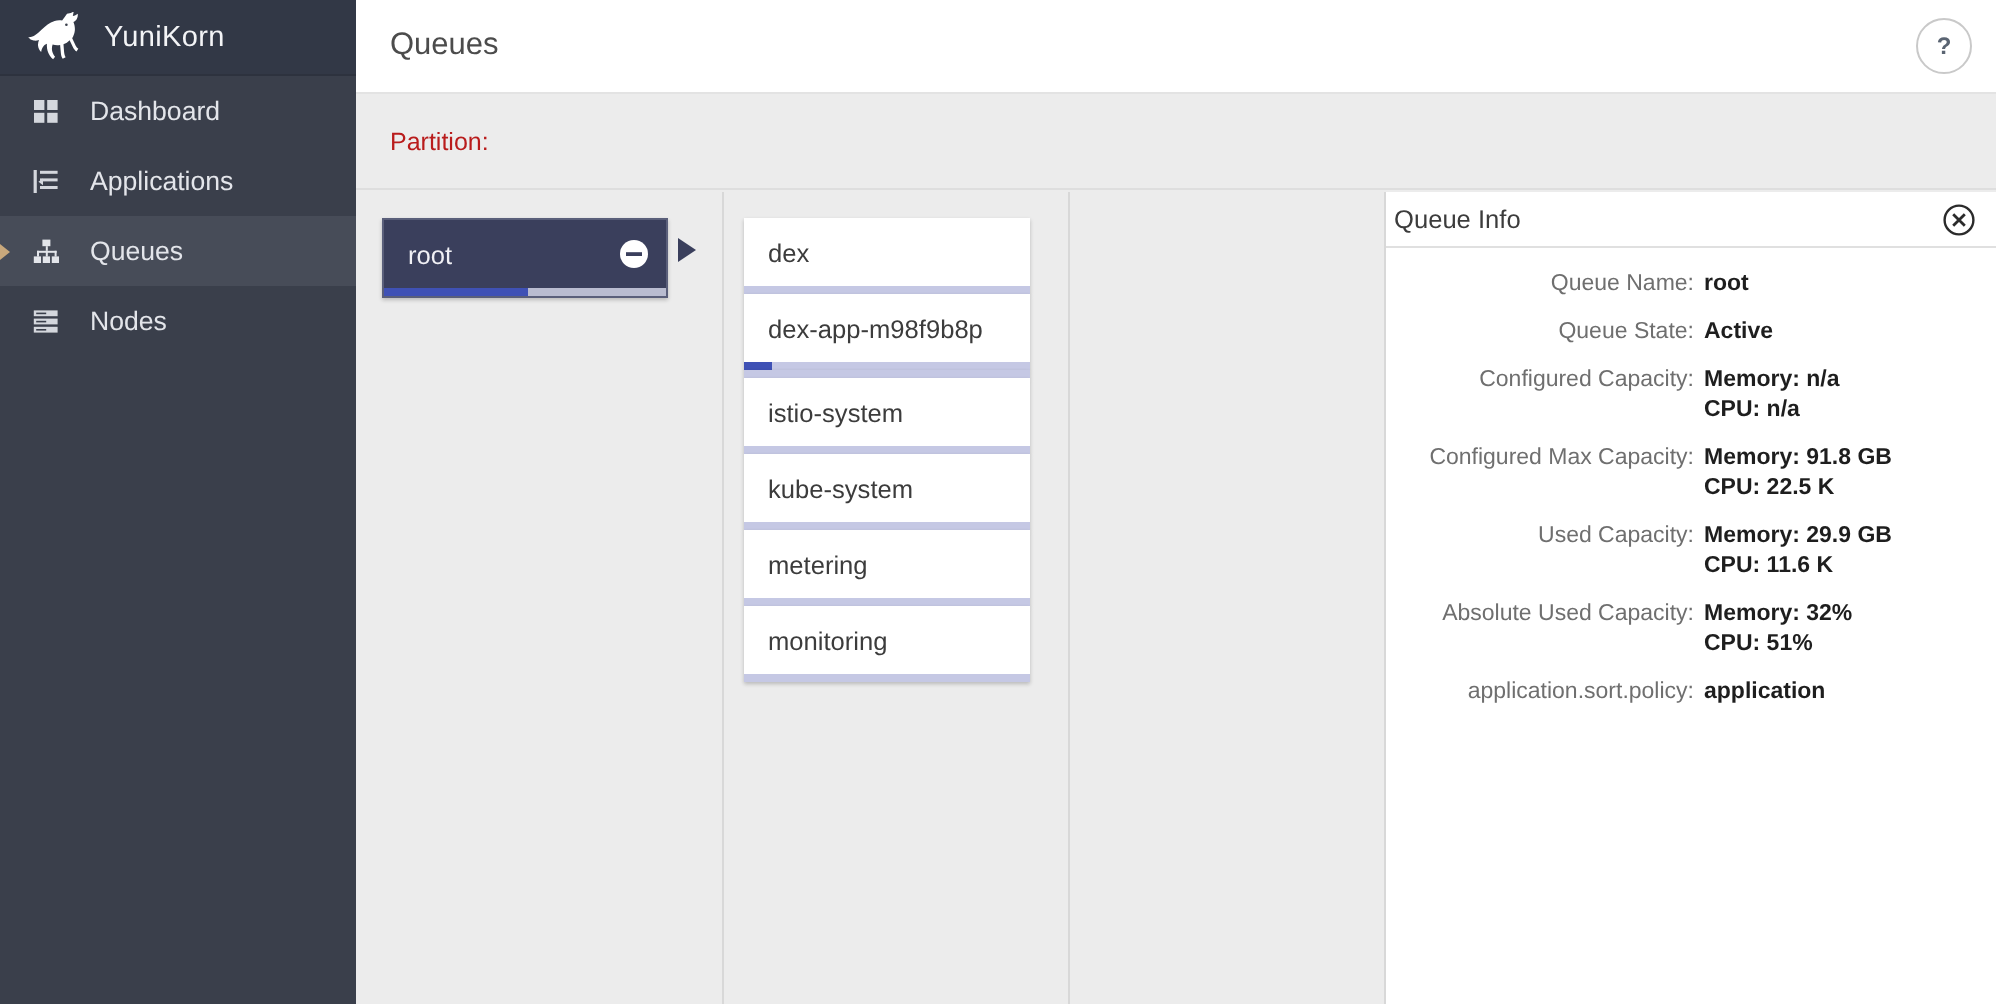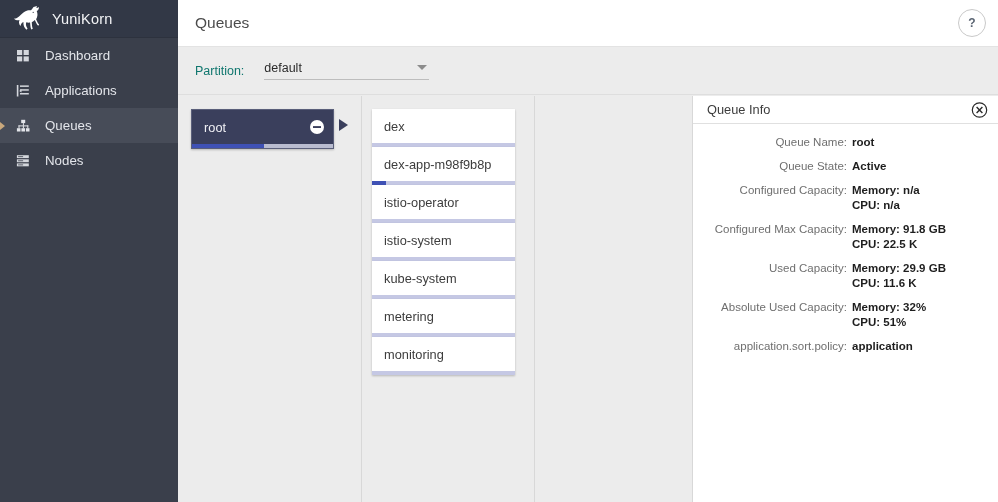--- a/index.html
+++ b/index.html
@@ -68,21 +68,21 @@
     cursor: pointer;
   }
   .help-btn svg { display: block; }
 
   .partition-bar {
     height: 48px; background: #ececec;
     display: flex; align-items: center;
     padding-left: 17px;
     border-bottom: 1px solid #dedede;
   }
-  .partition-label { font-size: 12.5px; color: #0f766e; margin-right: 20px; }
+  .partition-label { font-size: 12.5px; color: #b91c1c; margin-right: 9px; }
   .partition-select {
     width: 165px; position: relative;
     border-bottom: 1px solid #bdbdbd;
     padding-bottom: 4px;
     display: flex; align-items: center;
     cursor: pointer;
   }
   .partition-value { font-size: 12.5px; color: #2b2b2b; }
   .sel-arrow {
     position: absolute; right: 2px; top: 4px;
@@ -140,21 +140,21 @@
     border-left: 9px solid #3a3f5c;
     cursor: pointer;
   }
 
   .child-list { display: flex; flex-direction: column; }
   .child-item { margin-bottom: 0; padding-left: 10px; }
 
   
   .info-head {
     height: 28px; display: flex; align-items: center;
-    padding-left: 14px;
+    padding-left: 4px;
     border-bottom: 1px solid #e0e0e0;
     position: relative;
   }
   .info-title { font-size: 12.8px; color: #3c3c3c; }
   .info-close {
     position: absolute; right: 10px; top: 50%; transform: translateY(-50%);
     width: 17px; height: 17px; cursor: pointer;
   }
   .info-body { padding-top: 11px; }
   .info-row { display: flex; margin-bottom: 9px; }
@@ -243,24 +243,20 @@
       <div class="page-title">Queues</div>
       <div class="help-btn">
         <svg width="16" height="16" viewBox="0 0 16 16">
           <text x="8" y="12" text-anchor="middle" font-family="Liberation Sans, sans-serif" font-size="12" font-weight="bold" fill="#5a6472">?</text>
         </svg>
       </div>
     </div>
 
     <div class="partition-bar">
       <div class="partition-label">Partition:</div>
-      <div class="partition-select">
-        <div class="partition-value">default</div>
-        <span class="sel-arrow"></span>
-      </div>
     </div>
 
     <div class="columns">
 
       <div class="col col-root">
         <div class="qcard-wrap">
           <div class="qcard root">
             <div class="qlabel">root</div>
             <div class="minus-btn">
               <svg width="16" height="16" viewBox="0 0 16 16">
@@ -289,21 +285,20 @@
             <div class="child-item">
               <div class="qcard">
                 <div class="qlabel">dex-app-m98f9b8p</div>
                 <div class="qbar">
                   <i style="width:10%"></i>
                 </div>
               </div>
             </div>
             <div class="child-item">
               <div class="qcard">
-                <div class="qlabel">istio-operator</div>
                 <div class="qbar">
                   <i style="width:0%"></i>
                 </div>
               </div>
             </div>
             <div class="child-item">
               <div class="qcard">
                 <div class="qlabel">istio-system</div>
                 <div class="qbar">
                   <i style="width:0%"></i>

